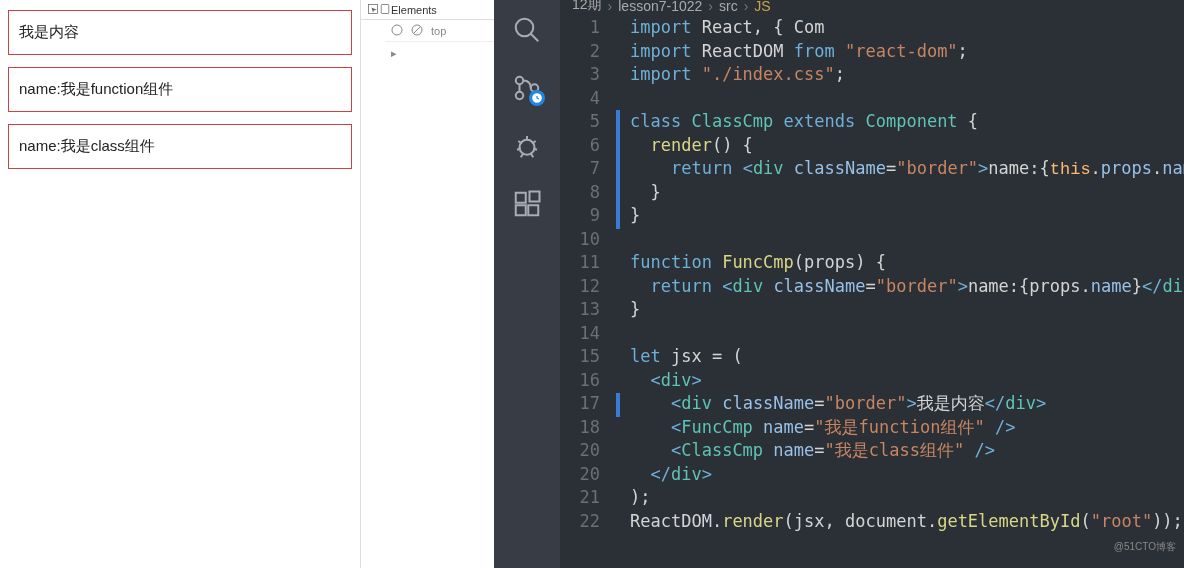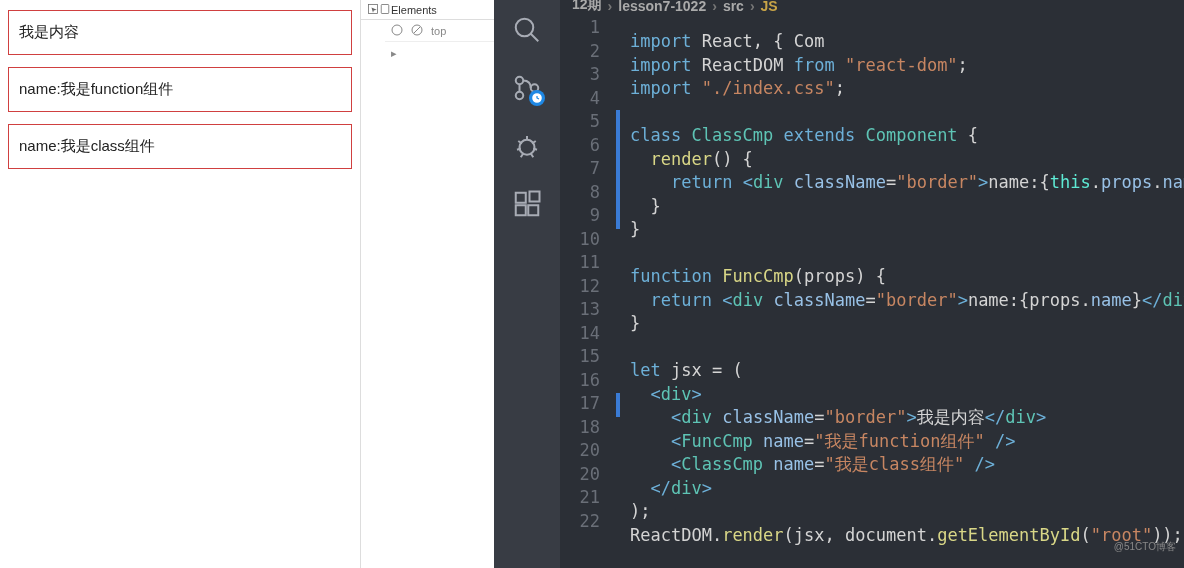--- a/index.html
+++ b/index.html
@@ -21,45 +21,45 @@
     
     .editor-panel { flex: 1; display: flex; background: #2b2f36; min-width: 0; position: relative; }
     
     .activity-bar { width: 66px; background: #383c44; display: flex; flex-direction: column; align-items: center; padding-top: 14px; gap: 26px; flex-shrink: 0; }
     .activity-bar .ab-icon { width: 32px; height: 32px; display: flex; align-items: center; justify-content: center; position: relative; }
     .activity-bar svg { width: 30px; height: 30px; stroke: #a8acb5; fill: none; stroke-width: 1.6; }
     .ab-badge { position: absolute; bottom: -2px; right: -2px; width: 16px; height: 16px; background: #1e88e5; border-radius: 50%; display: flex; align-items: center; justify-content: center; }
     .ab-badge svg { width: 10px; height: 10px; stroke: #fff; fill: #fff; }
     
     .code-area { flex: 1; display: flex; flex-direction: column; min-width: 0; }
-    .breadcrumb-tooltip { height: 14px; background: #2b2f36; display: flex; align-items: flex-end; padding-left: 12px; font-size: 14px; color: #999; white-space: nowrap; position: relative; font-weight: bold; }
+    .breadcrumb-tooltip { height: 14px; background: #2b2f36; display: flex; align-items: flex-end; padding-left: 12px; font-size: 14px; color: #999; white-space: nowrap; position: relative; }
     .breadcrumb-tooltip .bc-part { color: #aaa; }
     .breadcrumb-tooltip .bc-sep { margin: 0 6px; color: #777; }
     .breadcrumb-tooltip .bc-js { color: #c8a447; }
     
     .editor-body { flex: 1; display: flex; font-family: "SF Mono", Menlo, Monaco, monospace; font-size: 17px; line-height: 23.5px; position: relative; }
     .gutter { width: 56px; text-align: right; padding-right: 16px; color: #6a6f78; user-select: none; padding-top: 2px; }
     .gutter .ln { height: 23.5px; }
     .gutter-indicator { position: absolute; left: 56px; width: 4px; background: #3a7bd5; }
-    .code-lines { flex: 1; padding-top: 2px; white-space: pre; color: #d4d4d4; min-width: 0; overflow: hidden; margin-top: 14px; }
+    .code-lines { flex: 1; padding-top: 2px; white-space: pre; color: #d4d4d4; min-width: 0; overflow: hidden; }
     .code-line { height: 23.5px; padding-left: 14px; }
     
     
     .kw { color: #6db0d8; }       
     .var { color: #d4d4d4; }
     .cls { color: #5ec4b5; }      
     .fn { color: #d9d787; }
     .str { color: #c78662; }
     .op { color: #d4d4d4; }
     .tag { color: #6db0d8; }
     .tagname { color: #5ec4b5; }
     .attr { color: #98c1e6; }
     .prop { color: #98c1e6; }
     .txt { color: #d4d4d4; }
-    .const { color: #5eead4; }
+    .const { color: #fdba74; font-family: Liberation Mono, monospace; }
     
     .watermark { position: absolute; right: 8px; bottom: 14px; font-size: 10px; color: #888; }
   </style>
 </head>
 <body>
 
 <div class="preview-panel">
   <div class="border-box">我是内容</div>
   <div class="border-box">name:我是function组件</div>
   <div class="border-box">name:我是class组件</div>

